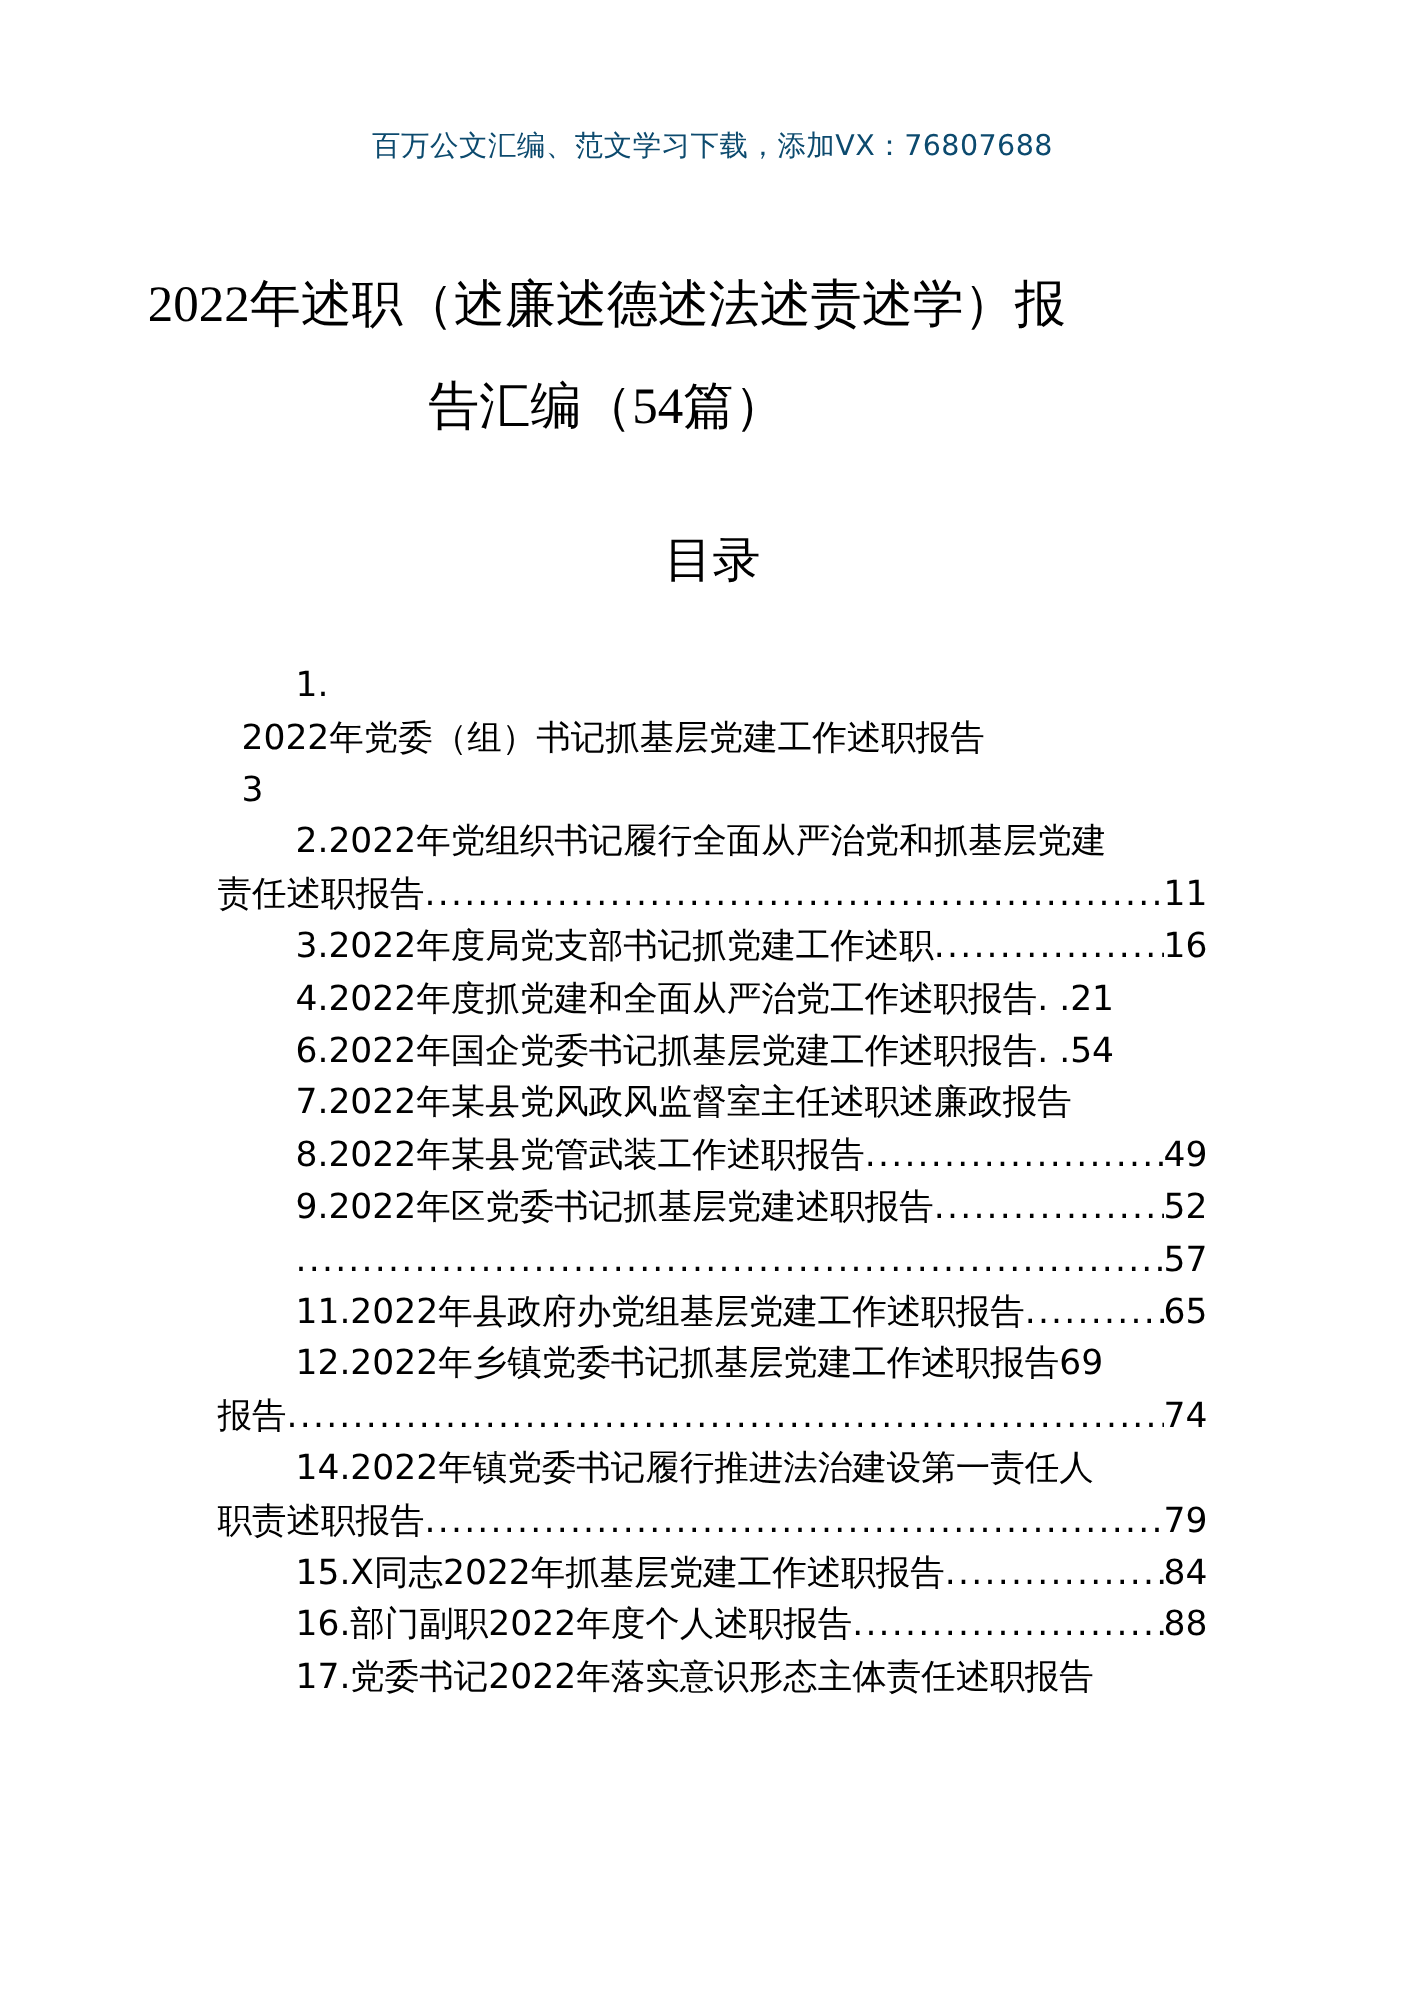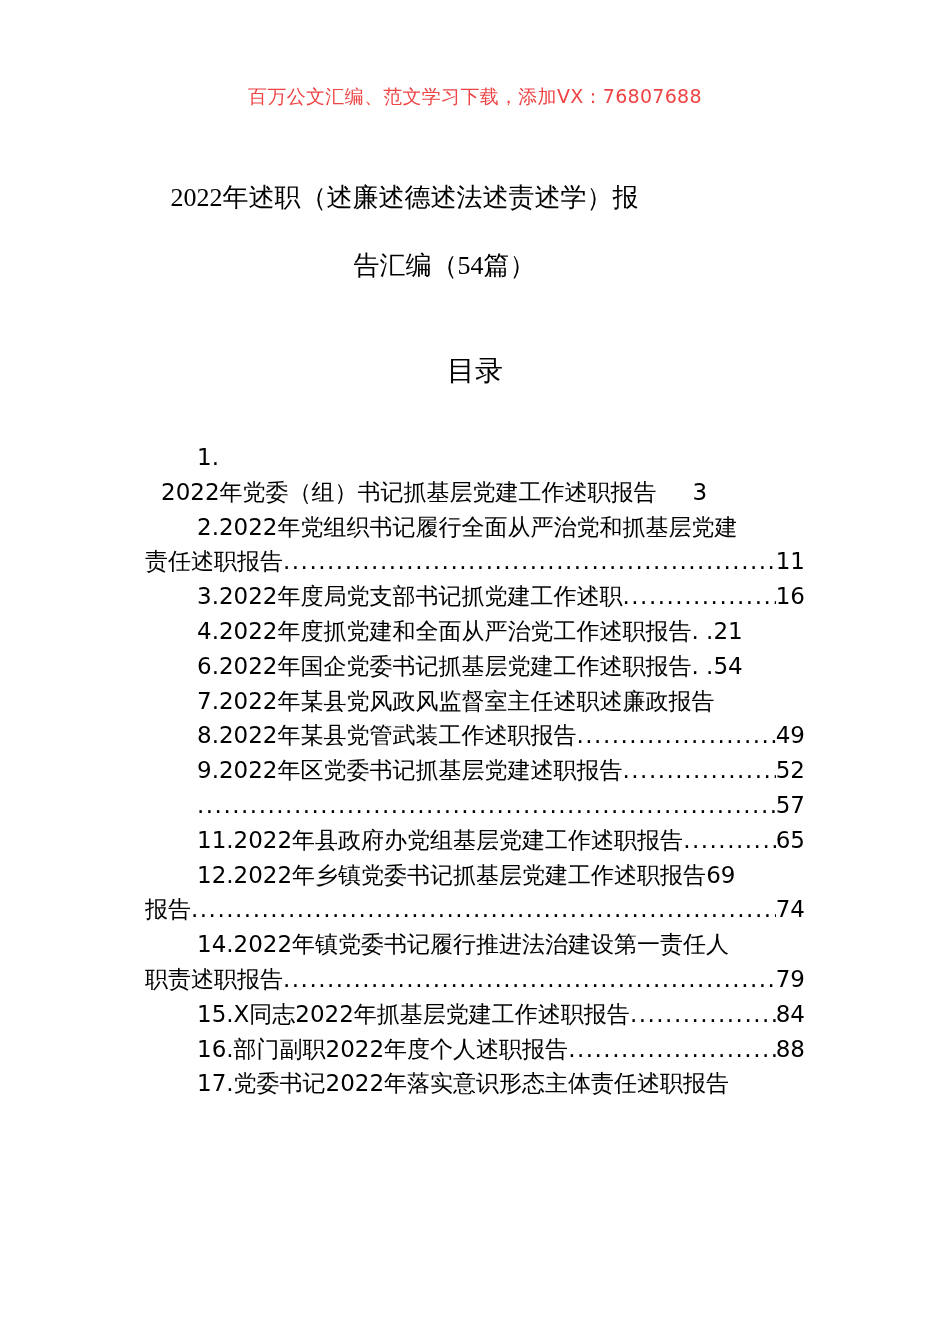--- a/index.html
+++ b/index.html
@@ -1,33 +1,33 @@
 <!DOCTYPE html>
 <html><head>
 <meta charset="utf-8">
 <style>
   html, body { margin: 0; padding: 0; background: #ffffff; }
   body { width: 950px; height: 1344px; position: relative; overflow: hidden;
          font-family: "DejaVu Sans", "Liberation Sans", sans-serif; color: #000; }
   .header-note { position: absolute; top: 84px; left: 0; width: 950px; text-align: center;
-                 color: #ef4444; font-size: 19px; letter-spacing: 0.3px; }
+                 color: #0c4a6e; font-size: 19px; letter-spacing: 0.3px; }
   .title { position: absolute; left: 0; width: 809px; text-align: center;
-           font-size: 26px; font-family: "Liberation Serif", "DejaVu Serif", serif; }
+           font-size: 34px; font-family: "Liberation Serif", "DejaVu Serif", serif; }
   .title.l1 { top: 180px; }
-  .title.l2 { top: 248px; padding-left: 40px; }
-  .toc-heading { position: absolute; top: 352px; left: 0; width: 950px; text-align: center; font-size: 28px; }
+  .title.l2 { top: 248px; }
+  .toc-heading { position: absolute; top: 352px; left: 0; width: 950px; text-align: center; font-size: 32px; }
   .toc { position: absolute; top: 440px; left: 145px; width: 660px; font-size: 23px; line-height: 34.8px; }
   .row { display: flex; white-space: nowrap; }
   .row.indent { padding-left: 52px; }
   .row .t { flex: 0 0 auto; }
   .row .dots { flex: 1 1 auto; overflow: hidden; letter-spacing: 1.5px; }
   .row .dots::before { content: "....................................................................................................................................................."; }
   .row .p { flex: 0 0 auto; }
   .row.first-num { padding-left: 52px; }
-  .row.first-title { padding-left: 16px; }
+  .row.first-title { padding-left: 16px; flex-direction: column; }
   .row.first-title .gap { width: 36px; }
 </style>
 </head>
 <body>
 
 <div class="header-note">百万公文汇编、范文学习下载，添加VX：76807688</div>
 <div class="title l1">2022年述职（述廉述德述法述责述学）报</div>
 <div class="title l2">告汇编（54篇）</div>
 <div class="toc-heading">目录</div>
 

